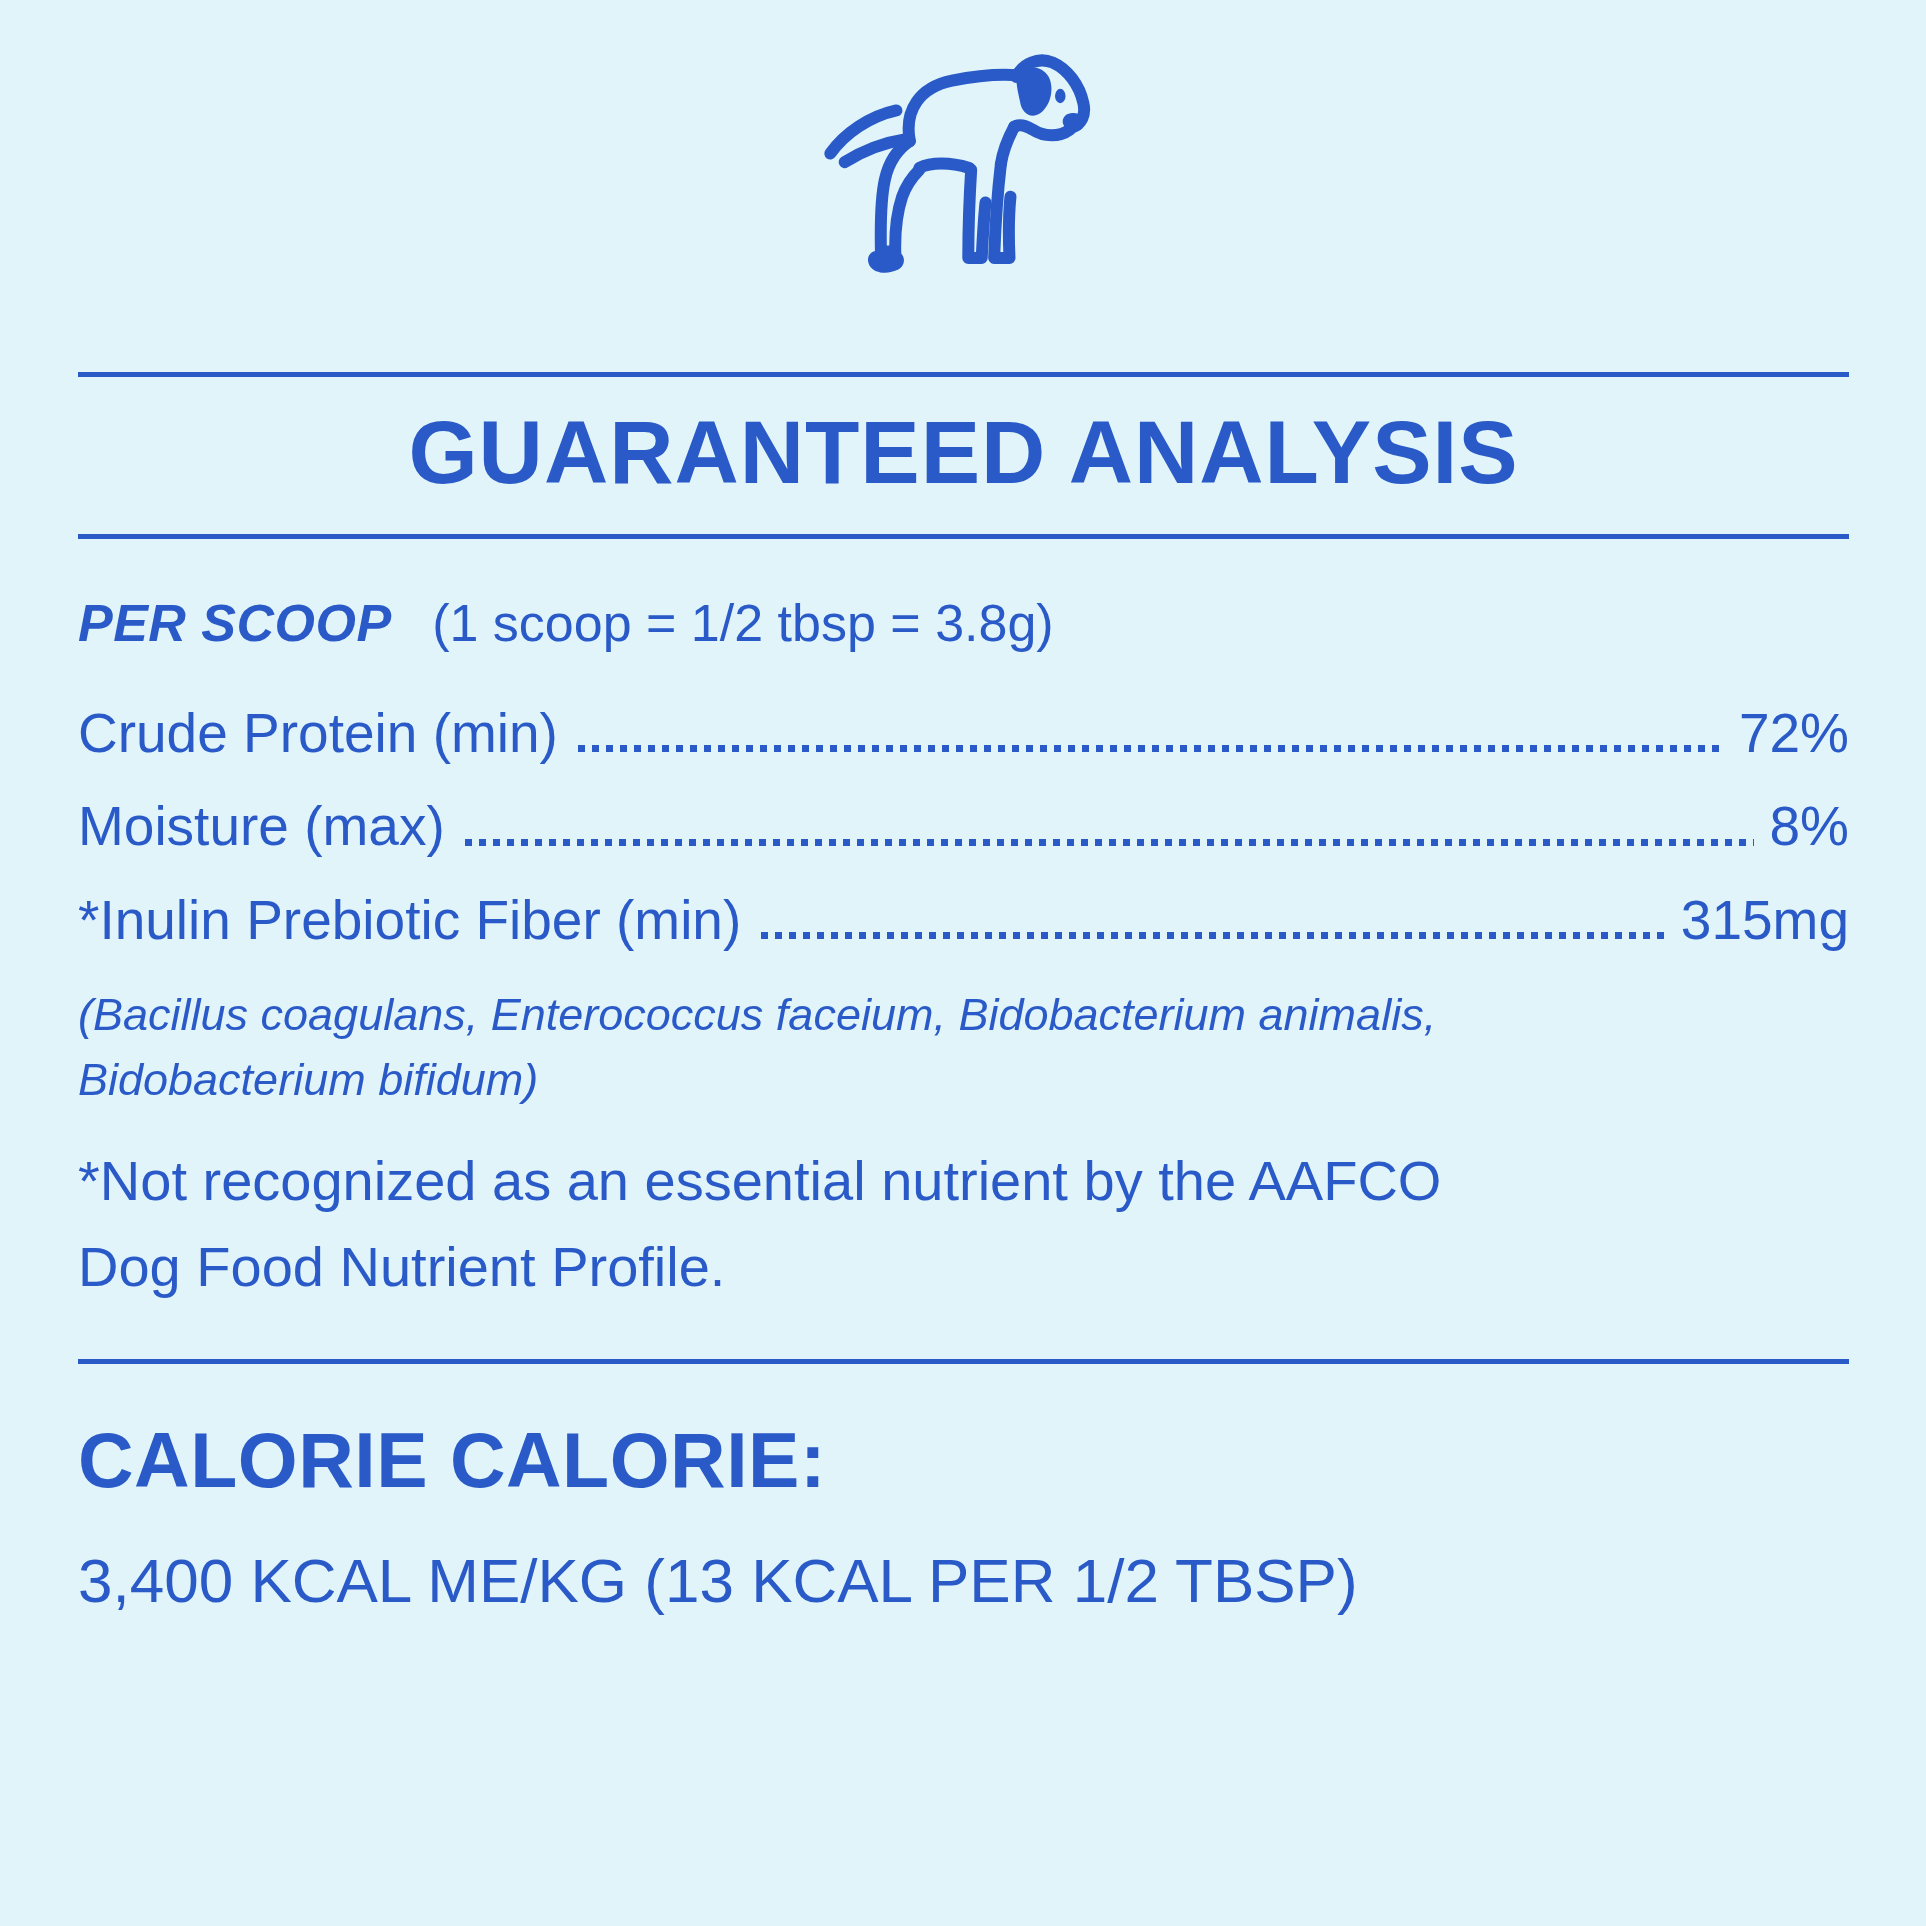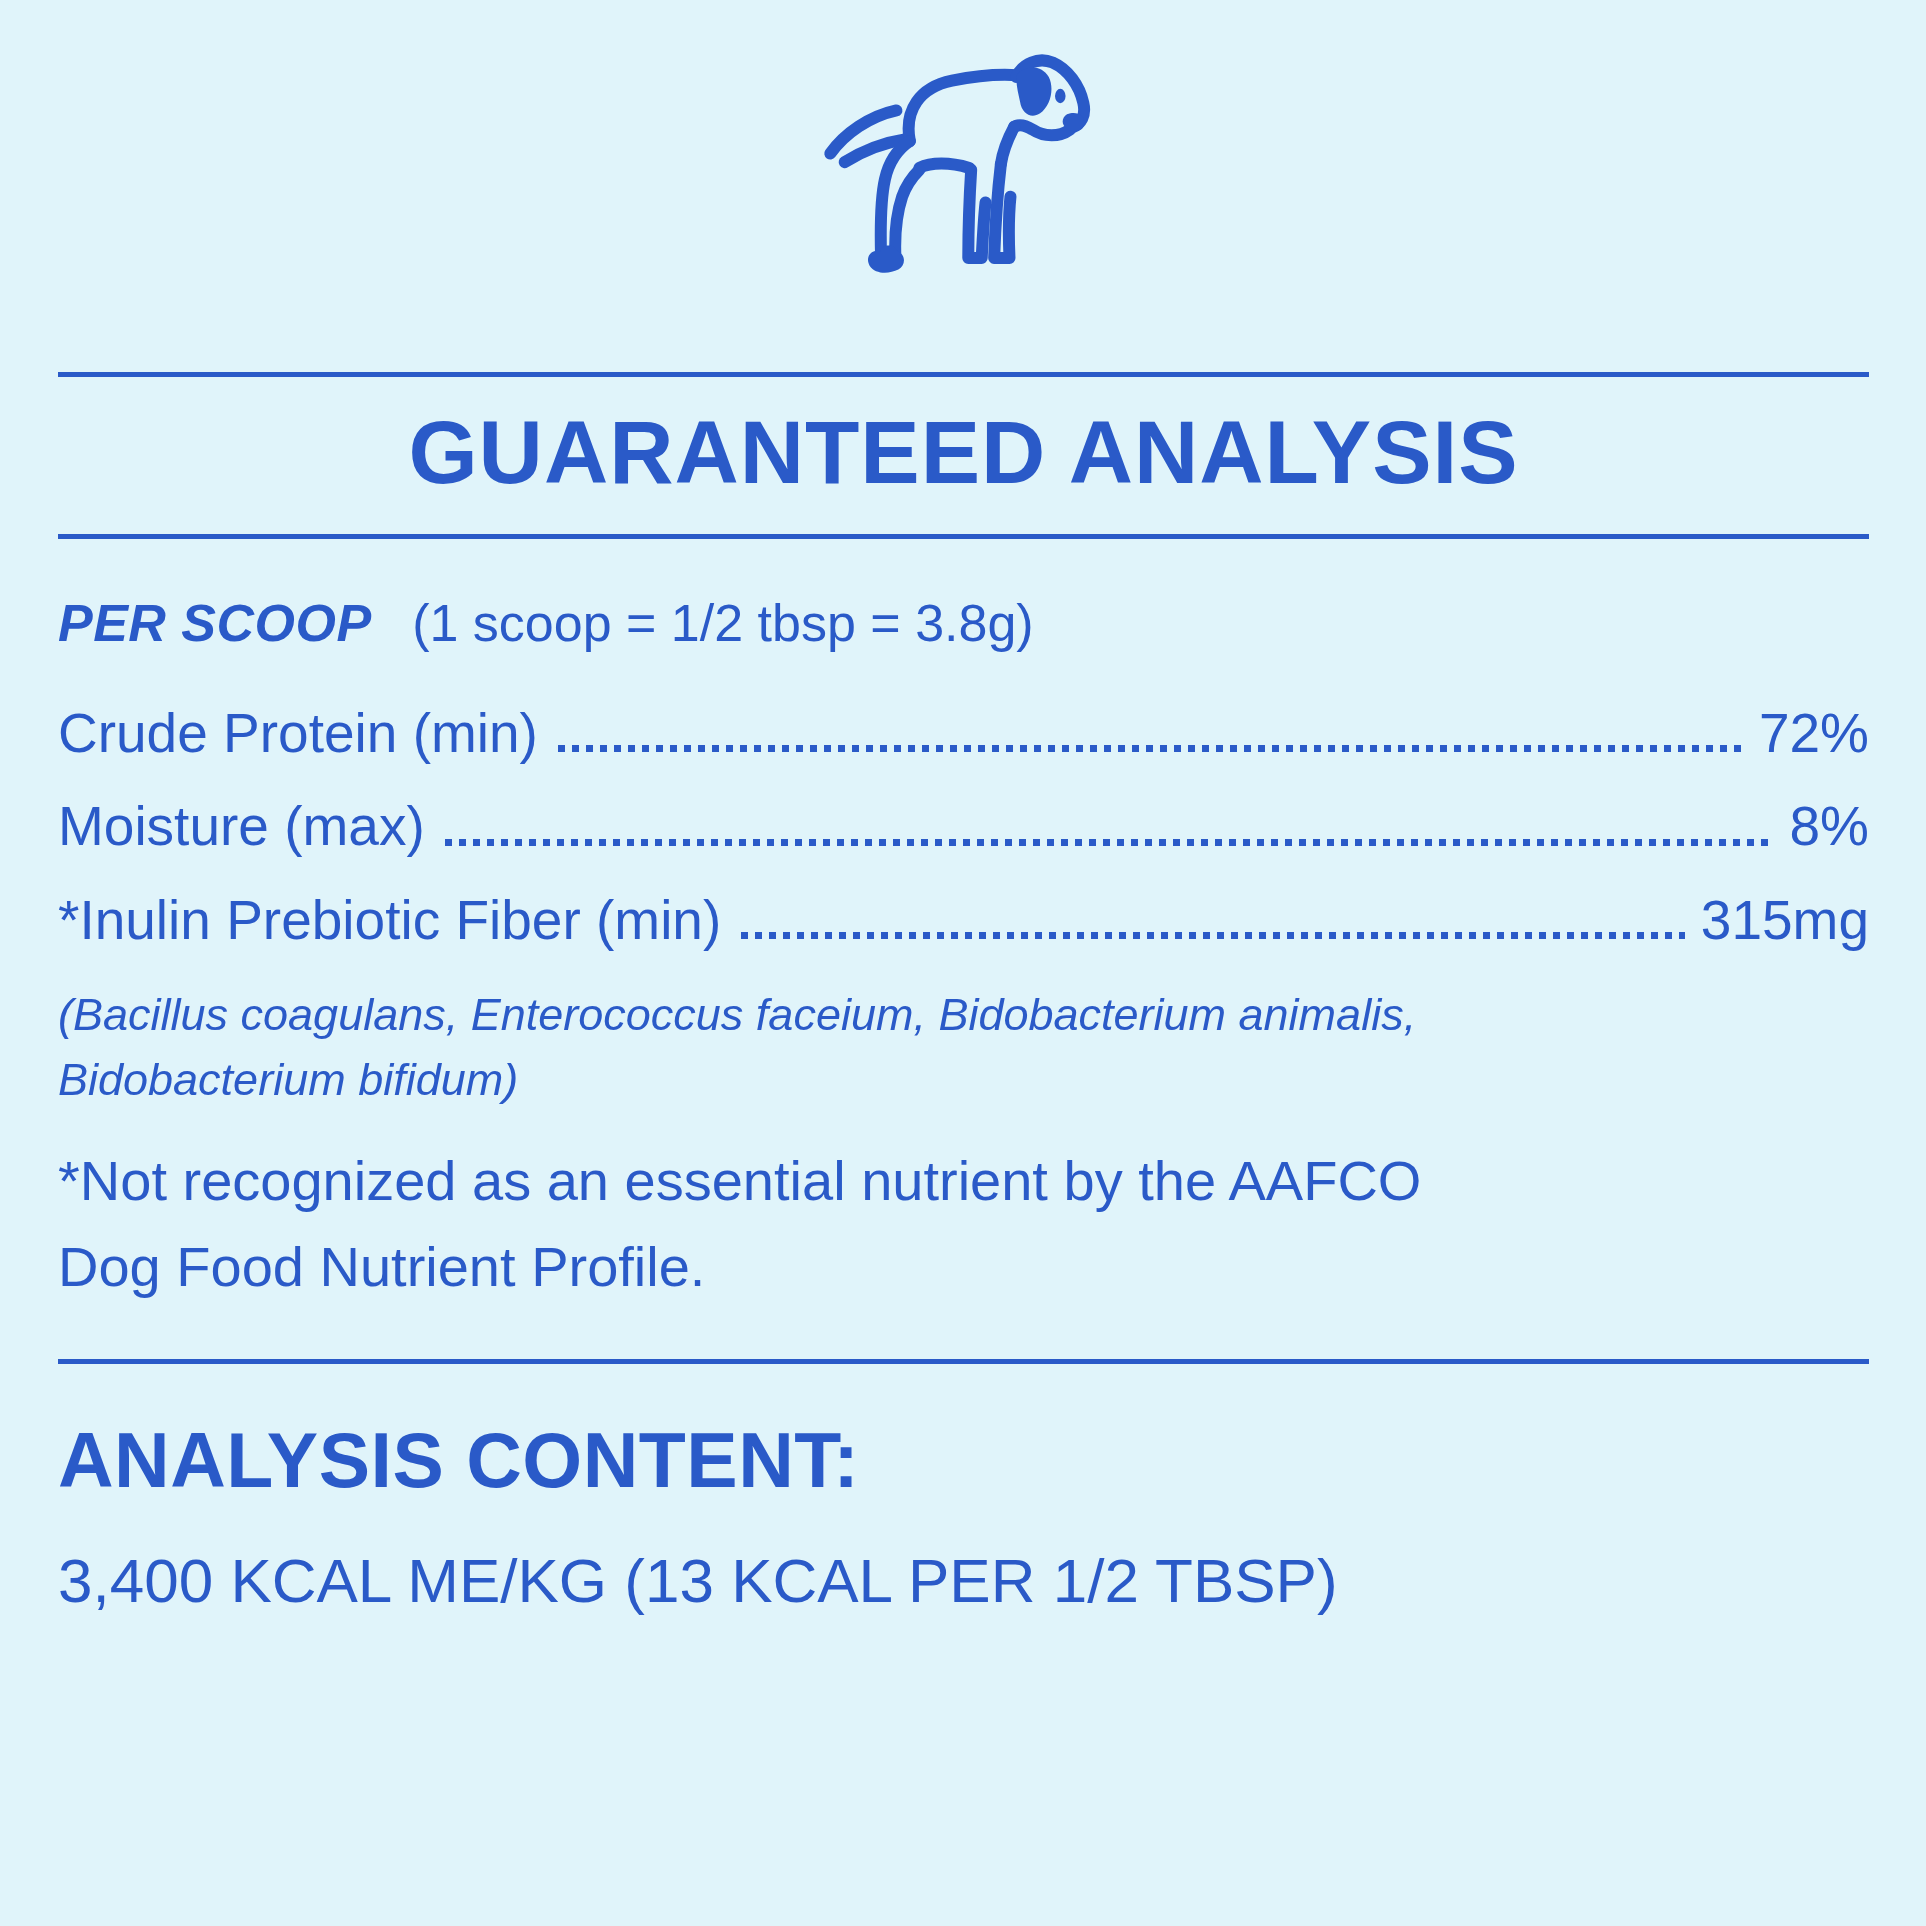--- a/index.html
+++ b/index.html
@@ -4,21 +4,21 @@
 <style>
   :root { --ink:#2a5ac8; --bg:#e0f4fa; }
   * { box-sizing:border-box; }
   html,body { margin:0; padding:0; }
   body {
     width:1927px; height:1927px;
     background:var(--bg); color:var(--ink);
     font-family:"Liberation Sans","DejaVu Sans",sans-serif;
     overflow:hidden;
   }
-  .page { padding:0 58px; }
+  .page { padding:0 78px; }
 
   .dog-wrap { display:flex; justify-content:center; padding-top:51px; }
   .dog-wrap svg { width:293px; height:230px; }
 
   .rule { border:none; border-top:5px solid var(--ink); margin:0; }
   .rule-top   { margin-top:91px; }
   .rule-title { margin-top:28px; }
   .rule-bottom{ margin-top:50px; }
 
   .title {
@@ -128,18 +128,18 @@
       <span class="value">315mg</span>
     </div>
   </div>
 
   <div class="species">(Bacillus coagulans, Enterococcus faceium, Bidobacterium animalis, Bidobacterium bifidum)</div>
 
   <div class="footnote">*Not recognized as an essential nutrient by the AAFCO Dog Food Nutrient Profile.</div>
 
   <hr class="rule rule-bottom">
 
-  <div class="cal-title">ANALYSIS CONTENT:</div>
+  <div class="cal-title">CALORIE CALORIE:</div>
 
   <div class="cal-value">3,400 KCAL ME/KG (13 KCAL PER 1/2 TBSP)</div>
 
 </div>
 
 
 </body></html>

